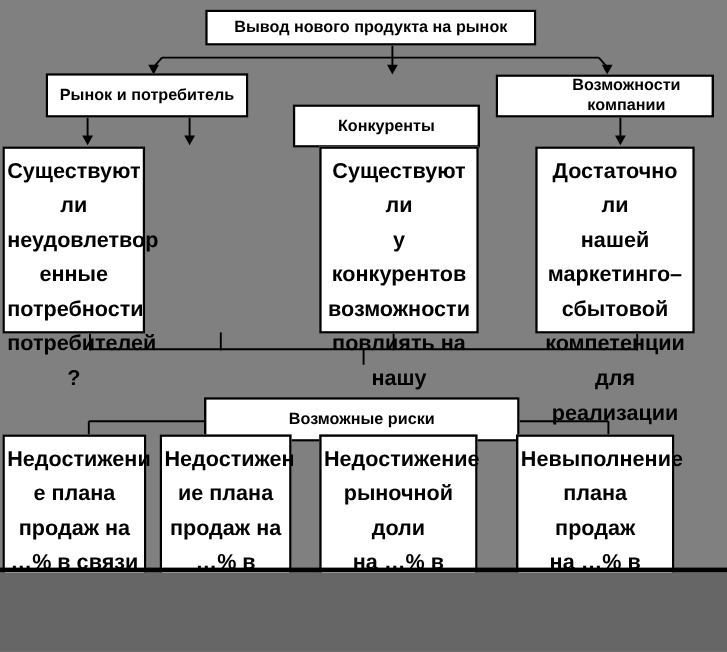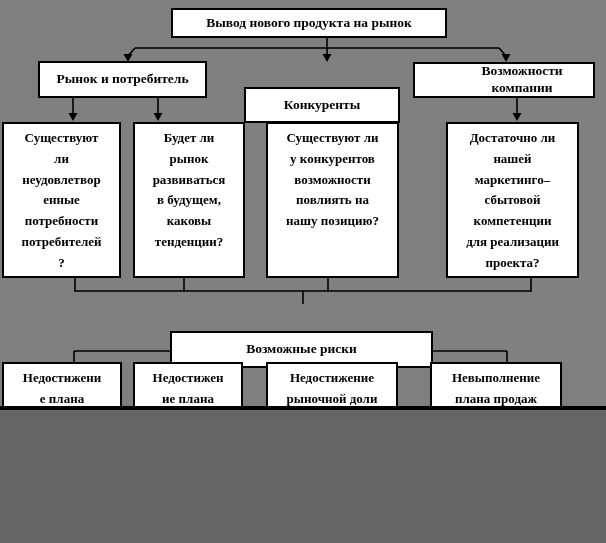--- a/index.html
+++ b/index.html
@@ -1,22 +1,22 @@
 <!DOCTYPE html>
 <html style="--background: #808080; --box_fill: #ffffff; --line: #000000; --text: #000000;"><head>
 <meta charset="utf-8">
 <style>
   html, body { margin: 0; padding: 0; }
   body { background: #666; }
   .canvas {
     position: relative;
     width: 606px;
-    height: 410px;
+    height: 477px;
     background: var(--background, #808080);
-    font-family: Liberation Serif, serif;
+    font-family: Liberation Sans, sans-serif;
     font-weight: bold;
     color: var(--text, #000000);
     overflow: hidden;
   }
   .connectors {
     position: absolute;
     left: 0; top: 0;
     width: 606px; height: 543px;
   }
   .connectors line {
@@ -38,21 +38,21 @@
     display: flex;
     align-items: center;
     justify-content: center;
   }
   .hdr {
     font-size: 13.5px;
     line-height: 1.25;
   }
   .body-box {
     padding: 4px 2px 0 2px;
-    font-size: 13px;
+    font-size: 18px;
     line-height: 1.6;
   }
   .txt { white-space: pre-line; }
   .bottom-line {
     position: absolute;
     left: 0; bottom: 0;
     width: 606px; height: 4px;
     background: var(--line, #000000);
   }
 </style>
@@ -116,28 +116,20 @@
 
   <div class="box body-box" style="left:2px; top:122px; width:119px; height:156px;">
     <span class="txt">Существуют
 ли
 неудовлетвор
 енные
 потребности
 потребителей
 ?</span>
   </div>
-  <div class="box body-box" style="left:133px; top:122px; width:112px; height:156px;">
-    <span class="txt">Будет ли
-рынок
-развиваться
-в будущем,
-каковы
-тенденции?</span>
-  </div>
   <div class="box body-box" style="left:266px; top:122px; width:133px; height:156px;">
     <span class="txt">Существуют ли
 у конкурентов
 возможности
 повлиять на
 нашу позицию?</span>
   </div>
   <div class="box body-box" style="left:446px; top:122px; width:133px; height:156px;">
     <span class="txt">Достаточно ли
 нашей

